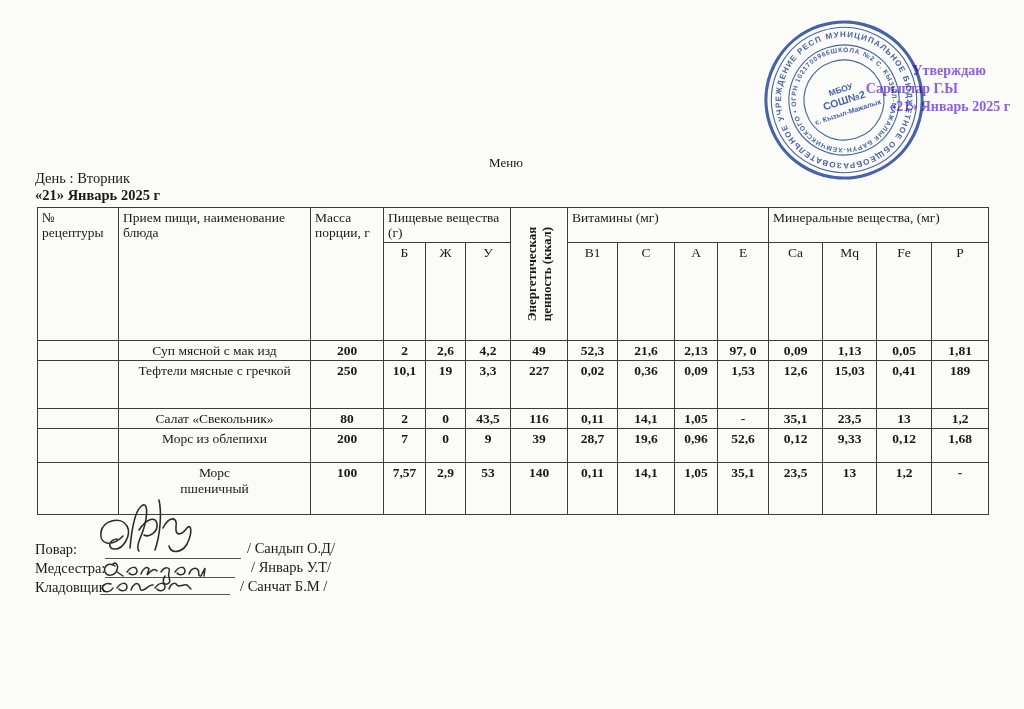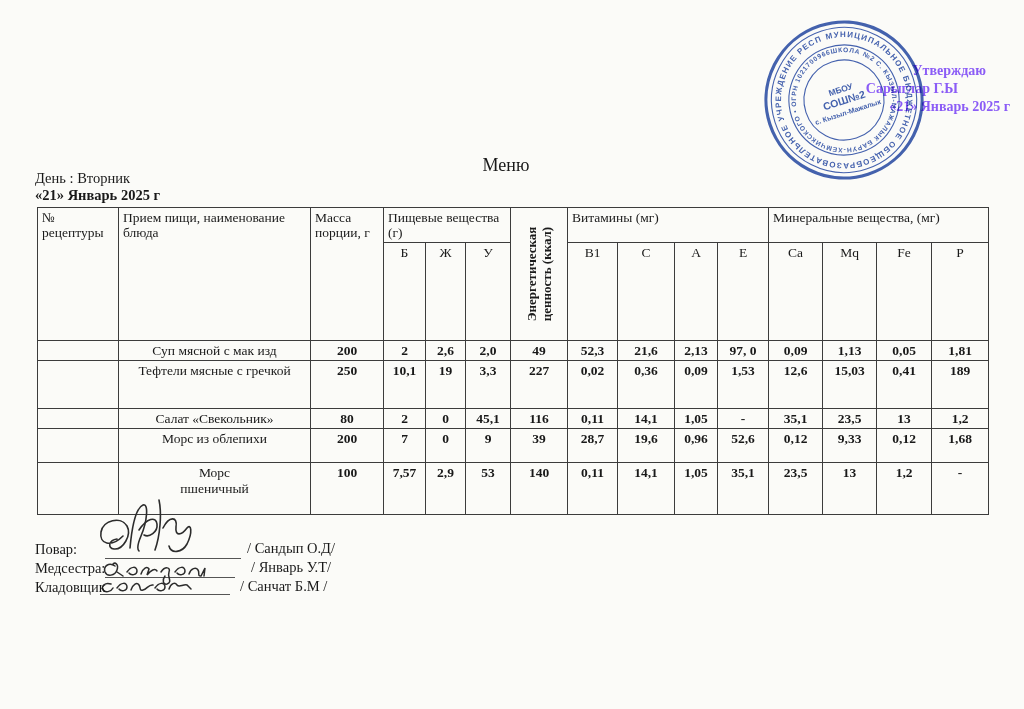--- a/index.html
+++ b/index.html
@@ -24,21 +24,21 @@
   .approval .l3{padding-right:52px;}
   .approval .l4{padding-right:0;}
 
   
   .stamp{
     position:absolute;left:758px;top:14px;width:172px;height:172px;
     z-index:3;mix-blend-mode:multiply;opacity:.88;
   }
 
   
-  .menu-title{position:absolute;top:155px;left:0;width:1012px;text-align:center;font-size:18px;z-index:2;}
+  .menu-title{position:absolute;top:155px;left:0;width:1012px;text-align:center;font-size:13px;z-index:2;}
   .day-line{position:absolute;top:170px;left:35px;font-size:14.5px;}
   .date-line{position:absolute;top:187px;left:35px;font-size:14.5px;font-weight:700;}
 
   
   table.menu{
     position:absolute;left:37px;top:207px;width:951px;
     border-collapse:collapse;table-layout:fixed;
     font-size:13.5px;line-height:1.12;
   }
   table.menu th,table.menu td{
@@ -163,21 +163,21 @@
       <th class="sub">Fe</th>
       <th class="sub">P</th>
     </tr>
 
     <tr class="r1">
       <td></td>
       <td class="name">Суп мясной с мак изд</td>
       <td class="num">200</td>
       <td class="num">2</td>
       <td class="num">2,6</td>
-      <td class="num">2,0</td>
+      <td class="num">4,2</td>
       <td class="num">49</td>
       <td class="num">52,3</td>
       <td class="num">21,6</td>
       <td class="num">2,13</td>
       <td class="num">97, 0</td>
       <td class="num">0,09</td>
       <td class="num">1,13</td>
       <td class="num">0,05</td>
       <td class="num">1,81</td>
     </tr>
@@ -199,21 +199,21 @@
       <td class="num">0,41</td>
       <td class="num">189</td>
     </tr>
 
     <tr class="r3">
       <td></td>
       <td class="name">Салат «Свекольник»</td>
       <td class="num">80</td>
       <td class="num">2</td>
       <td class="num">0</td>
-      <td class="num">45,1</td>
+      <td class="num">43,5</td>
       <td class="num">116</td>
       <td class="num">0,11</td>
       <td class="num">14,1</td>
       <td class="num">1,05</td>
       <td class="num">-</td>
       <td class="num">35,1</td>
       <td class="num">23,5</td>
       <td class="num">13</td>
       <td class="num">1,2</td>
     </tr>

